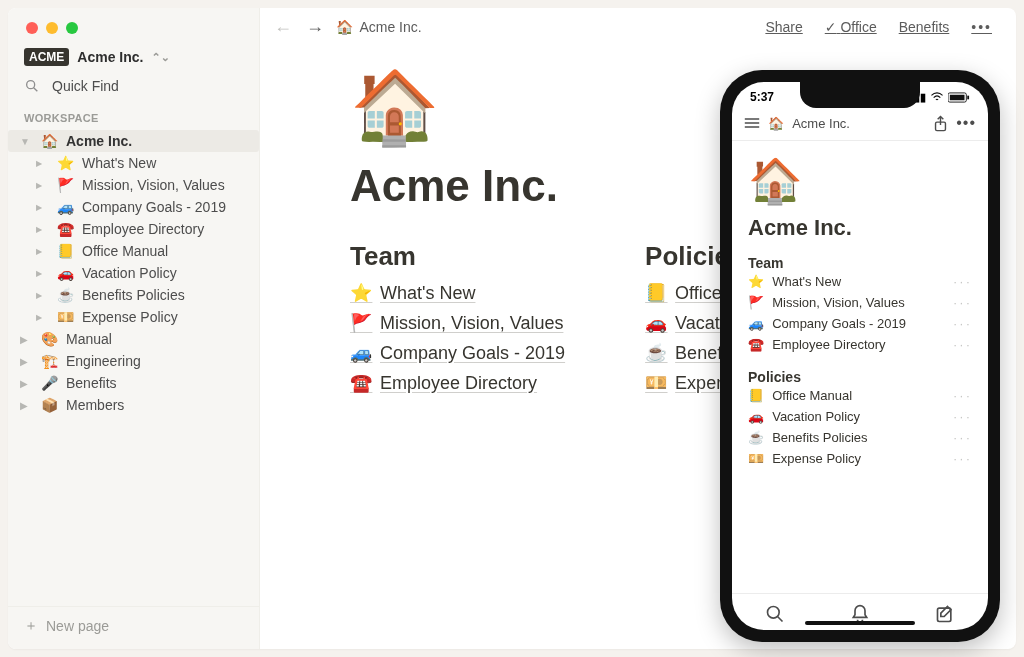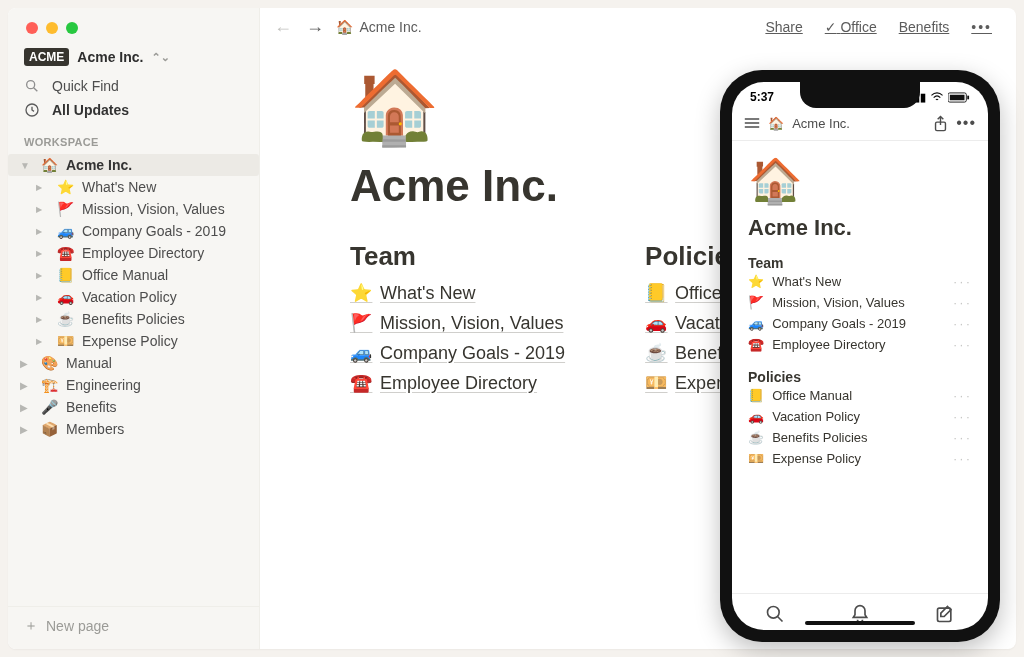--- a/index.html
+++ b/index.html
@@ -156,29 +156,20 @@
     </div>
 
     <div class="sb-item">
       <span class="ic">
         <svg width="16" height="16" viewBox="0 0 24 24" fill="none" stroke="#8e8e8e" stroke-width="2">
             <circle cx="10" cy="10" r="6"></circle>
             <line x1="20" y1="20" x2="14.5" y2="14.5"></line>
           </svg>
       </span>
       <span>Quick Find</span>
-    </div>
-    <div class="sb-item">
-      <span class="ic">
-        <svg width="16" height="16" viewBox="0 0 24 24" fill="none" stroke="#5c5c5c" stroke-width="2">
-            <circle cx="12" cy="12" r="9"></circle>
-            <path d="M12 7v5l3 2"></path>
-          </svg>
-      </span>
-      <span style="font-weight:600;color:#333">All Updates</span>
     </div>
 
     <div class="sb-section-label">WORKSPACE</div>
 
     <div class="tree-item active">
       <span class="disclosure">▼</span>
       <span class="emoji">🏠</span>
       <span>Acme Inc.</span>
     </div>
     <div class="tree-children" id="tree-children">

